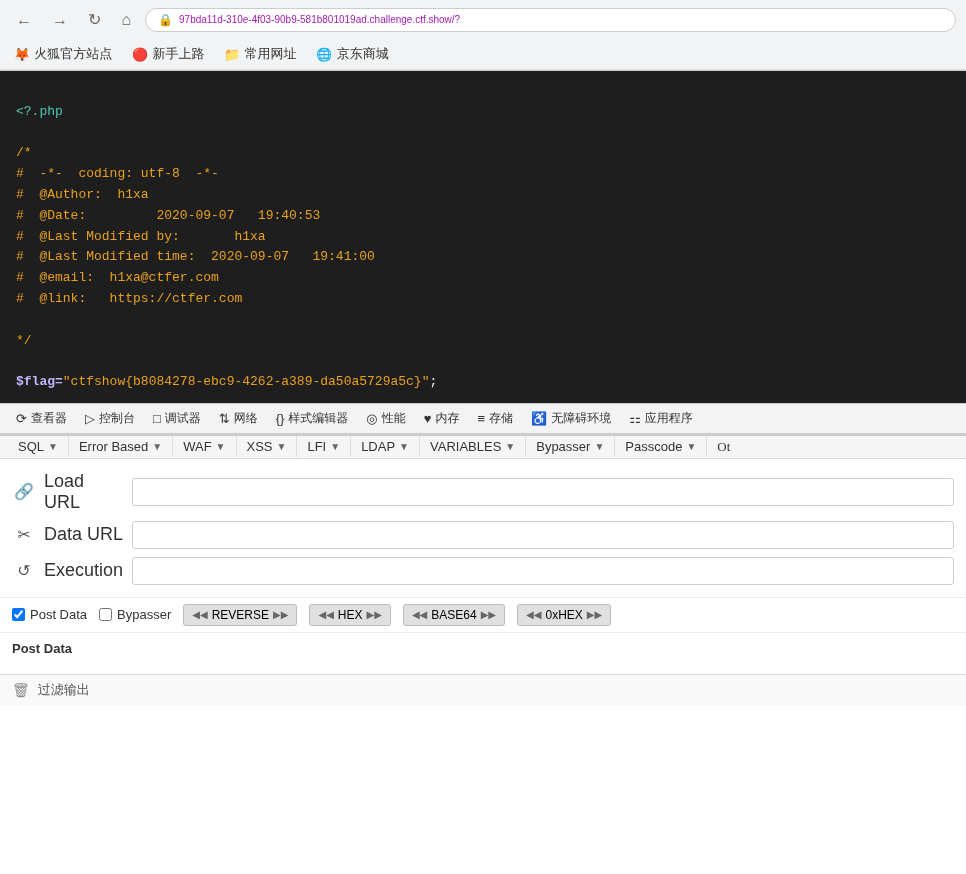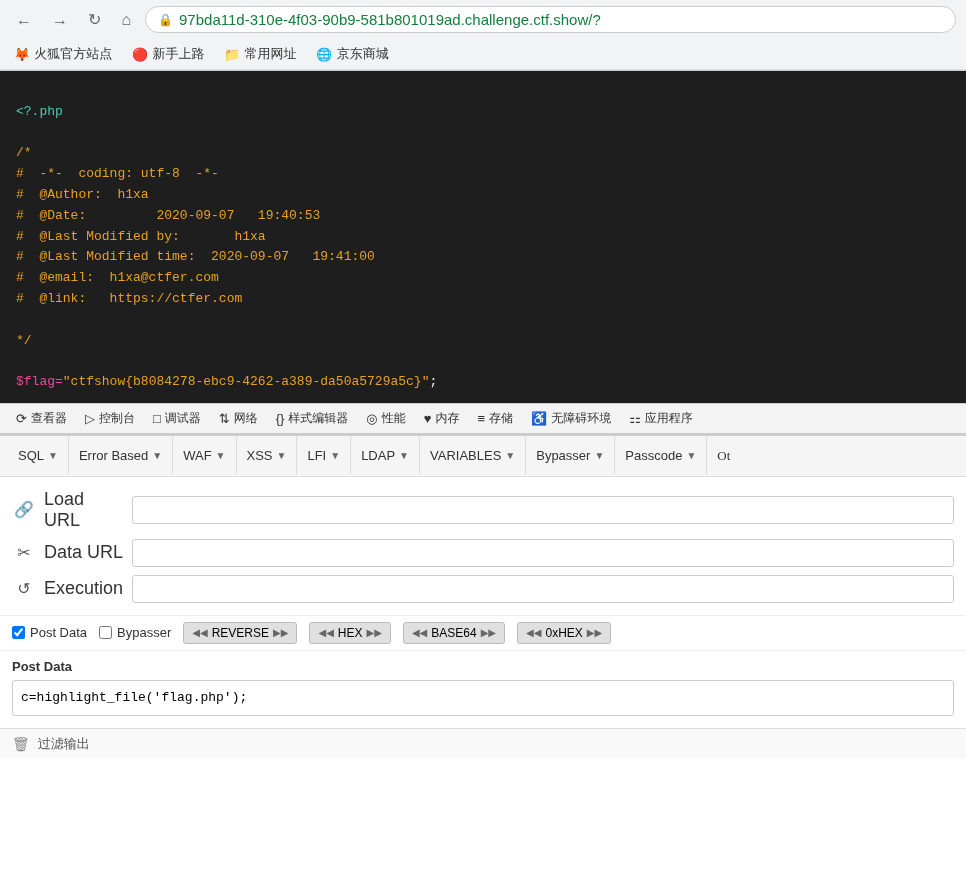--- a/index.html
+++ b/index.html
@@ -107,21 +107,21 @@
       align-items: center;
       background: #f5f5f5;
       border-bottom: 1px solid #ddd;
       padding: 0 8px;
       overflow: hidden;
     }
     .hackbar-menu-item {
       display: flex;
       align-items: center;
       gap: 4px;
-      padding: 12px 10px;
+      padding: 3px 10px;
       font-size: 13px;
       color: #333;
       cursor: pointer;
       white-space: nowrap;
       border-right: 1px solid #ddd;
     }
     .dropdown-arrow { font-size: 10px; color: #666; }
 
     
     .hackbar-actions {
@@ -226,34 +226,34 @@
       background: #f9f9f9;
       font-size: 13px;
       color: #555;
     }
     .status-bar-icon { font-size: 14px; color: #888; cursor: pointer; }
 
     
     .orange { color: #e8a020; }
     .teal { color: #4ec9b0; }
     .white { color: #f0f0f0; }
-    .lightblue { color: #ec4899; }
+    .lightblue { color: #c4b5fd; font-weight: bold; }
   </style>
 </head>
 <body>
 
 <div class="browser-chrome">
   <div class="nav-bar">
     <button class="nav-btn">←</button>
     <button class="nav-btn">→</button>
     <button class="nav-btn">↻</button>
     <button class="nav-btn">⌂</button>
     <div class="address-bar">
       <span class="lock-icon">🔒</span>
-      <span style="font-size:15px; color:#15803d;">97bda11d-310e-4f03-90b9-581b801019ad.challenge.ctf.show/?</span>
+      <span style="font-size:10px; color:#a21caf;">97bda11d-310e-4f03-90b9-581b801019ad.challenge.ctf.show/?</span>
     </div>
   </div>
   <div class="bookmarks-bar">
     <div class="bookmark-item">
       <span>🦊</span>
       <span>火狐官方站点</span>
     </div>
     <div class="bookmark-item">
       <span>🔴</span>
       <span>新手上路</span>
@@ -418,21 +418,20 @@
     </button>
     <button class="encode-btn">
       <span class="encode-arrow">◀◀</span>
       <span>0xHEX</span>
       <span class="encode-arrow">▶▶</span>
     </button>
   </div>
 
   <div class="postdata-section">
     <div class="postdata-label">Post Data</div>
-    <input type="text" class="postdata-input" value="c=highlight_file('flag.php');" style="">
   </div>
 
 </div>
 
 <div class="status-bar">
   <span class="status-bar-icon">🗑</span>
   <span>过滤输出</span>
 </div>
 
 </body></html>

